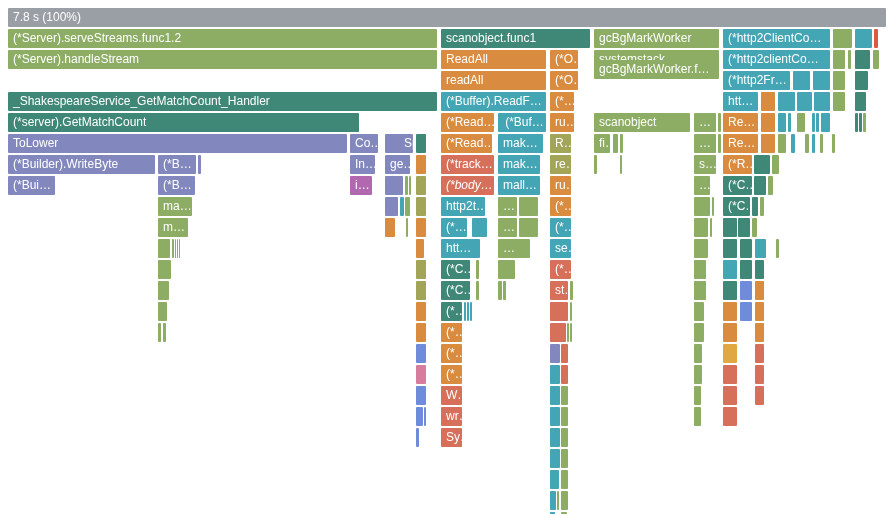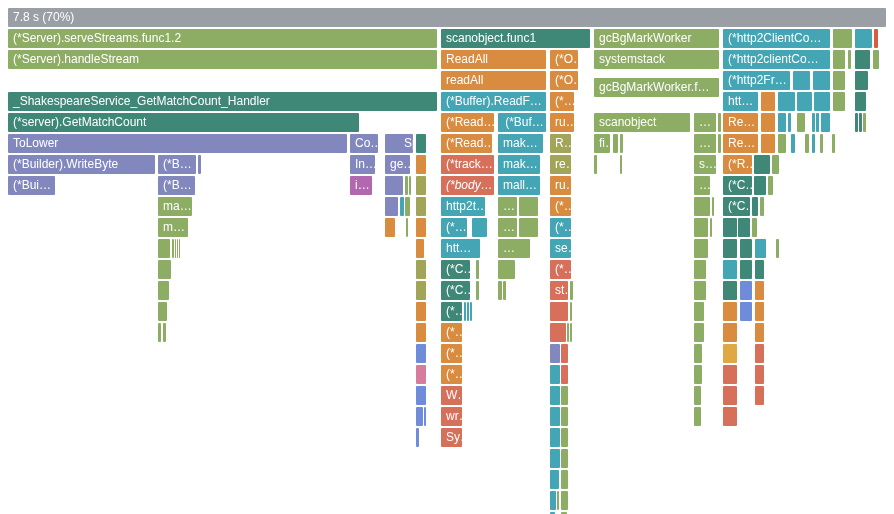--- a/index.html
+++ b/index.html
@@ -7,40 +7,40 @@
          font-family:"Liberation Sans","DejaVu Sans",sans-serif;}
   .bar{position:absolute;height:19px;line-height:19px;font-size:12px;color:#ffffff;
        white-space:nowrap;overflow:hidden;box-sizing:border-box;padding-left:5px;
        border-radius:1px;cursor:pointer;}
   .bar.tiny{padding-left:0;}
 </style>
 </head>
 <body>
 
 <div id="stage">
-    <div class="bar" style="left: 8px; top: 8px; width: 878px; background: rgb(154, 158, 165);">7.8 s (70%)</div>
+    <div class="bar" style="left: 8px; top: 8px; width: 878px; background: rgb(154, 158, 165);">7.8 s (100%)</div>
     <div class="bar" style="left: 8px; top: 29px; width: 429px; background: rgb(140, 173, 99);">(*Server).serveStreams.func1.2</div>
     <div class="bar" style="left: 441px; top: 29px; width: 149px; background: rgb(63, 136, 119);">scanobject.func1</div>
     <div class="bar" style="left: 594px; top: 29px; width: 125px; background: rgb(140, 173, 99);">gcBgMarkWorker</div>
     <div class="bar" style="left: 723px; top: 29px; width: 107px; background: rgb(68, 165, 181);">(*http2ClientCo…</div>
     <div class="bar" style="left: 833px; top: 29px; width: 19px; background: rgb(140, 173, 99);"></div>
     <div class="bar" style="left: 855px; top: 29px; width: 17px; background: rgb(68, 165, 181);"></div>
     <div class="bar tiny" style="left: 874px; top: 29px; width: 4px; background: rgb(219, 91, 65);"></div>
     <div class="bar" style="left: 8px; top: 50px; width: 429px; background: rgb(140, 173, 99);">(*Server).handleStream</div>
     <div class="bar" style="left: 441px; top: 50px; width: 105px; background: rgb(217, 140, 63);">ReadAll</div>
     <div class="bar" style="left: 550px; top: 50px; width: 28px; background: rgb(217, 140, 63);">(*O…</div>
     <div class="bar" style="left: 594px; top: 50px; width: 125px; background: rgb(140, 173, 99);">systemstack</div>
     <div class="bar" style="left: 723px; top: 50px; width: 107px; background: rgb(68, 165, 181);">(*http2clientCo…</div>
     <div class="bar" style="left: 833px; top: 50px; width: 12px; background: rgb(140, 173, 99);"></div>
     <div class="bar tiny" style="left: 848px; top: 50px; width: 3px; background: rgb(140, 173, 99);"></div>
     <div class="bar" style="left: 855px; top: 50px; width: 15px; background: rgb(63, 136, 119);"></div>
     <div class="bar tiny" style="left: 873px; top: 50px; width: 6px; background: rgb(140, 173, 99);"></div>
     <div class="bar" style="left: 441px; top: 71px; width: 105px; background: rgb(217, 140, 63);">readAll</div>
     <div class="bar" style="left: 550px; top: 71px; width: 28px; background: rgb(217, 140, 63);">(*O…</div>
-    <div class="bar" style="left: 594px; top: 78px; width: 125px; background: rgb(140, 173, 99);">gcBgMarkWorker.f…</div>
+    <div class="bar" style="left: 594px; top: 60px; width: 125px; background: rgb(140, 173, 99);">gcBgMarkWorker.f…</div>
     <div class="bar" style="left: 723px; top: 71px; width: 67px; background: rgb(68, 165, 181);">(*http2Fr…</div>
     <div class="bar" style="left: 793px; top: 71px; width: 17px; background: rgb(68, 165, 181);"></div>
     <div class="bar" style="left: 813px; top: 71px; width: 17px; background: rgb(68, 165, 181);"></div>
     <div class="bar" style="left: 833px; top: 71px; width: 12px; background: rgb(140, 173, 99);"></div>
     <div class="bar" style="left: 855px; top: 71px; width: 13px; background: rgb(63, 136, 119);"></div>
     <div class="bar" style="left: 8px; top: 92px; width: 429px; background: rgb(63, 136, 119);">_ShakespeareService_GetMatchCount_Handler</div>
     <div class="bar" style="left: 441px; top: 92px; width: 105px; background: rgb(68, 165, 181);">(*Buffer).ReadF…</div>
     <div class="bar" style="left: 550px; top: 92px; width: 24px; background: rgb(217, 140, 63);">(*…</div>
     <div class="bar" style="left: 723px; top: 92px; width: 35px; background: rgb(68, 165, 181);">htt…</div>
     <div class="bar" style="left: 761px; top: 92px; width: 14px; background: rgb(217, 140, 63);"></div>

